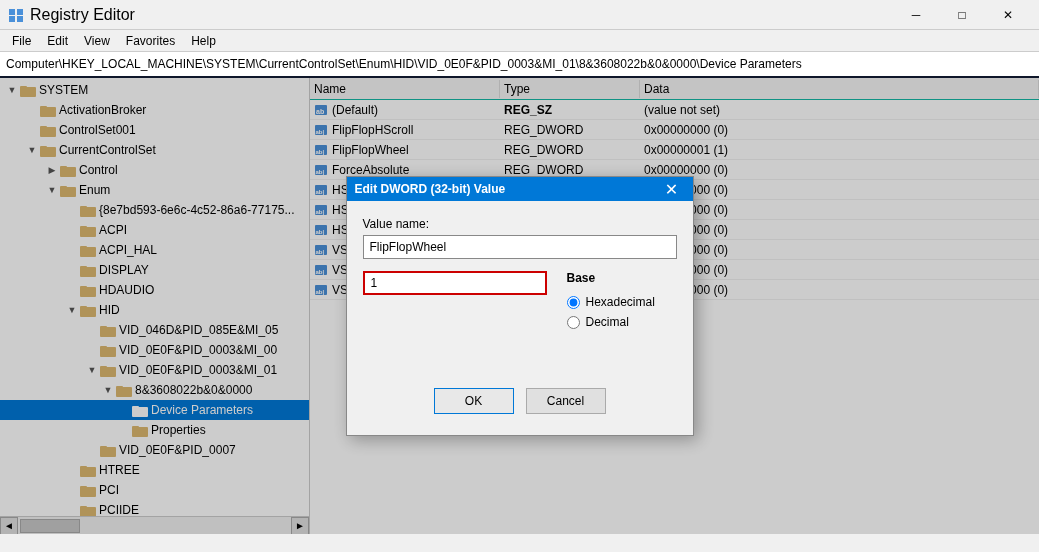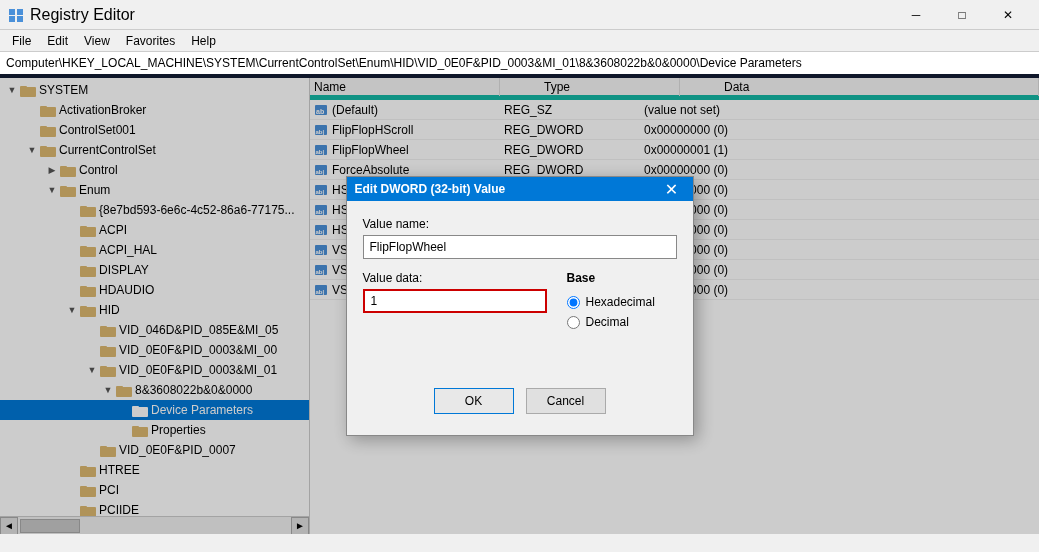--- a/index.html
+++ b/index.html
@@ -38,21 +38,21 @@
       font-size: 12px;
     }
 
     
     .addressbar {
       background: #fff;
       height: 26px;
       display: flex;
       align-items: center;
       padding: 0 6px;
-      border-bottom: 4px solid #0f172a;
+      border-bottom: 2px solid #0f172a;
       font-size: 12px;
     }
 
     
     .main {
       display: flex;
       height: calc(552px - 30px - 22px - 26px - 18px);
     }
 
     
@@ -97,25 +97,24 @@
       display: flex;
       flex-direction: column;
     }
     .registry-table {
       flex: 1;
       overflow-y: auto;
     }
     .table-header {
       display: flex;
       background: #f5f5f5;
-      border-bottom: 5px solid #14b8a6;
+      border-bottom: 1px solid #14b8a6;
       height: 22px;
       align-items: center;
       font-weight: normal;
-      gap: 40px;
     }
     .col-name { width: 190px; padding-left: 8px; }
     .col-type { width: 140px; }
     .table-header-cell {
       padding: 2px 8px 2px 4px;
       border-right: 1px solid #ddd;
       font-size: 12px;
     }
     .table-row {
       display: flex;
@@ -469,21 +468,21 @@
     <div class="registry-table">
 
       <div class="table-row">
         <div class="table-cell" style="width:190px;display:flex;align-items:center;">
           <svg width="14" height="14" viewBox="0 0 14 14" style="margin-right:4px;flex-shrink:0;">
               <rect x="1" y="2" width="12" height="10" rx="1" fill="#4a90d9"></rect>
               <text x="2" y="11" font-size="7" fill="white" font-weight="bold">ab</text>
             </svg>
           <span>(Default)</span>
         </div>
-        <div class="table-cell" style="width:140px;">REG_SZ</div>
+        <div class="table-cell" style="width:140px;font-weight:bold;">REG_SZ</div>
         <div class="table-cell" style="flex:1;">(value not set)</div>
       </div>
 
       <div class="table-row">
         <div class="table-cell" style="width:190px;display:flex;align-items:center;">
           <svg width="14" height="14" viewBox="0 0 14 14" style="margin-right:4px;flex-shrink:0;">
               <rect x="1" y="2" width="12" height="10" rx="1" fill="#4a90d9"></rect>
               <text x="1.5" y="11" font-size="6" fill="white" font-weight="bold">ab|</text>
             </svg>
           <span>FlipFlopHScroll</span>
@@ -600,21 +599,20 @@
 
       <div class="modal-body">
 
         <div class="form-group">
           <label class="form-label">Value name:</label>
           <input class="form-input" type="text" readonly="" value="FlipFlopWheel" style="">
         </div>
 
         <div class="value-base-row">
           <div class="value-group">
-            <label class="form-label">Value data:</label>
             <input class="form-input form-input-highlight" type="text" value="1" style="">
           </div>
           <div class="base-group" style="min-width:110px;">
             <div class="base-label">Base</div>
             <label class="radio-item">
               <input type="radio" name="base" class="radio-input" checked="" style="">
               <span>Hexadecimal</span>
             </label>
             <label class="radio-item">
               <input type="radio" name="base" class="radio-input" style="">

